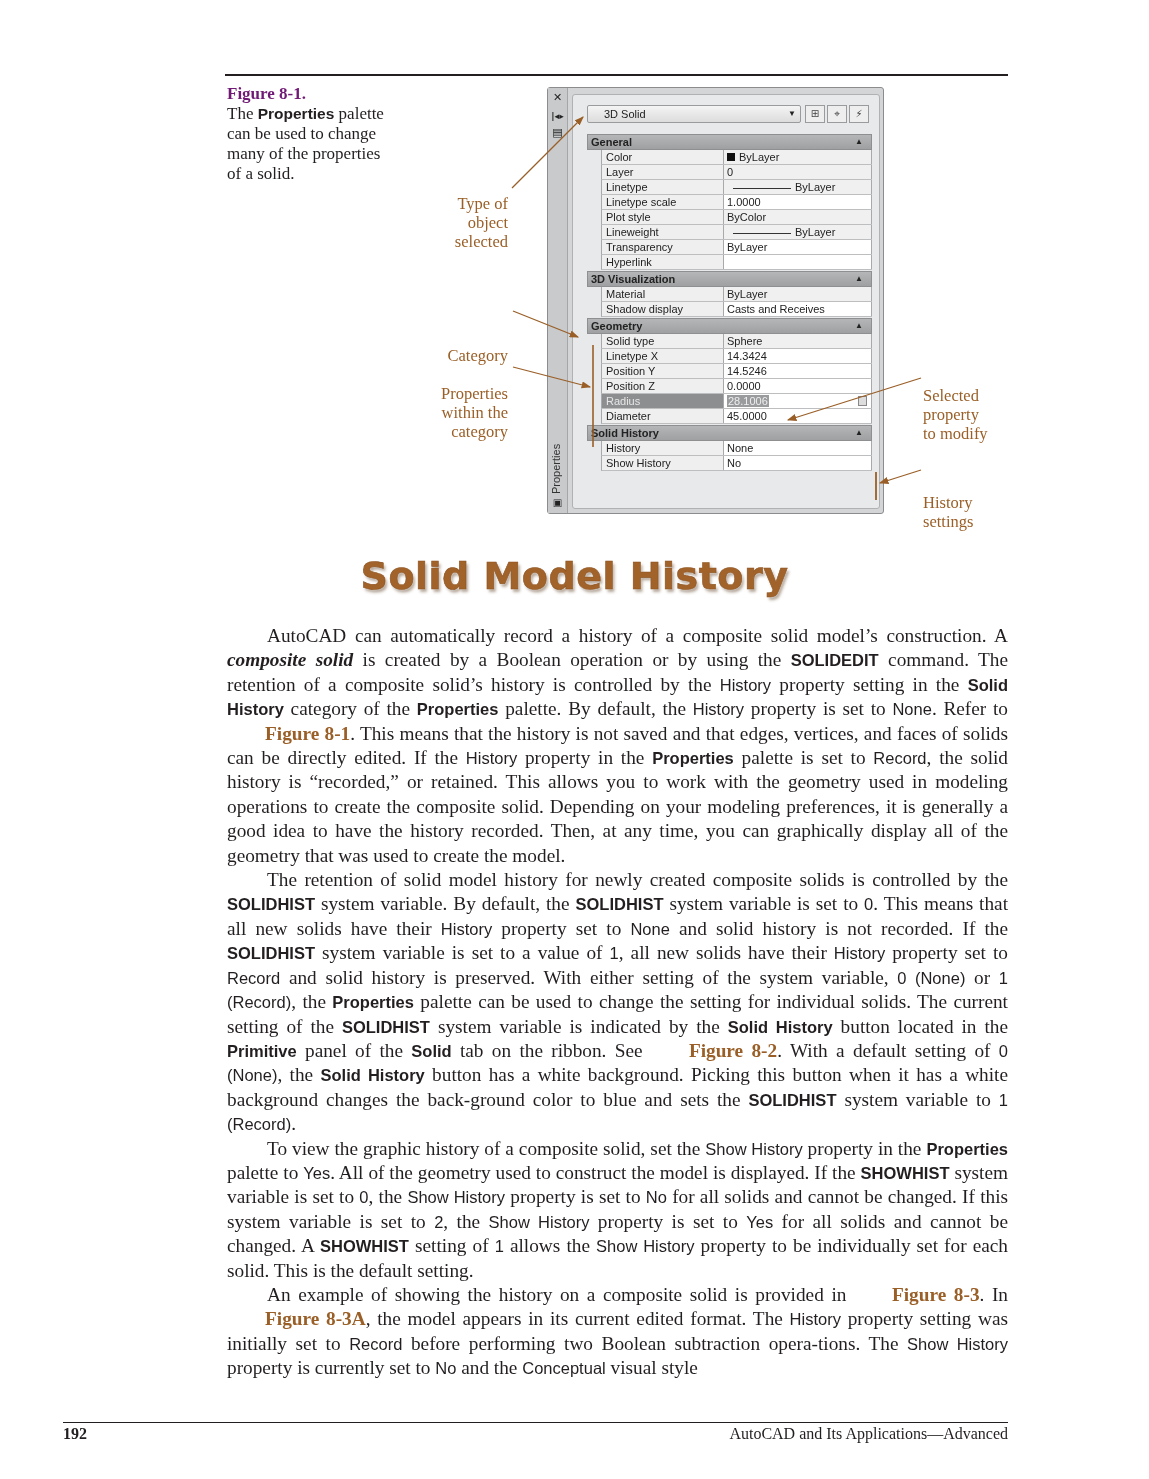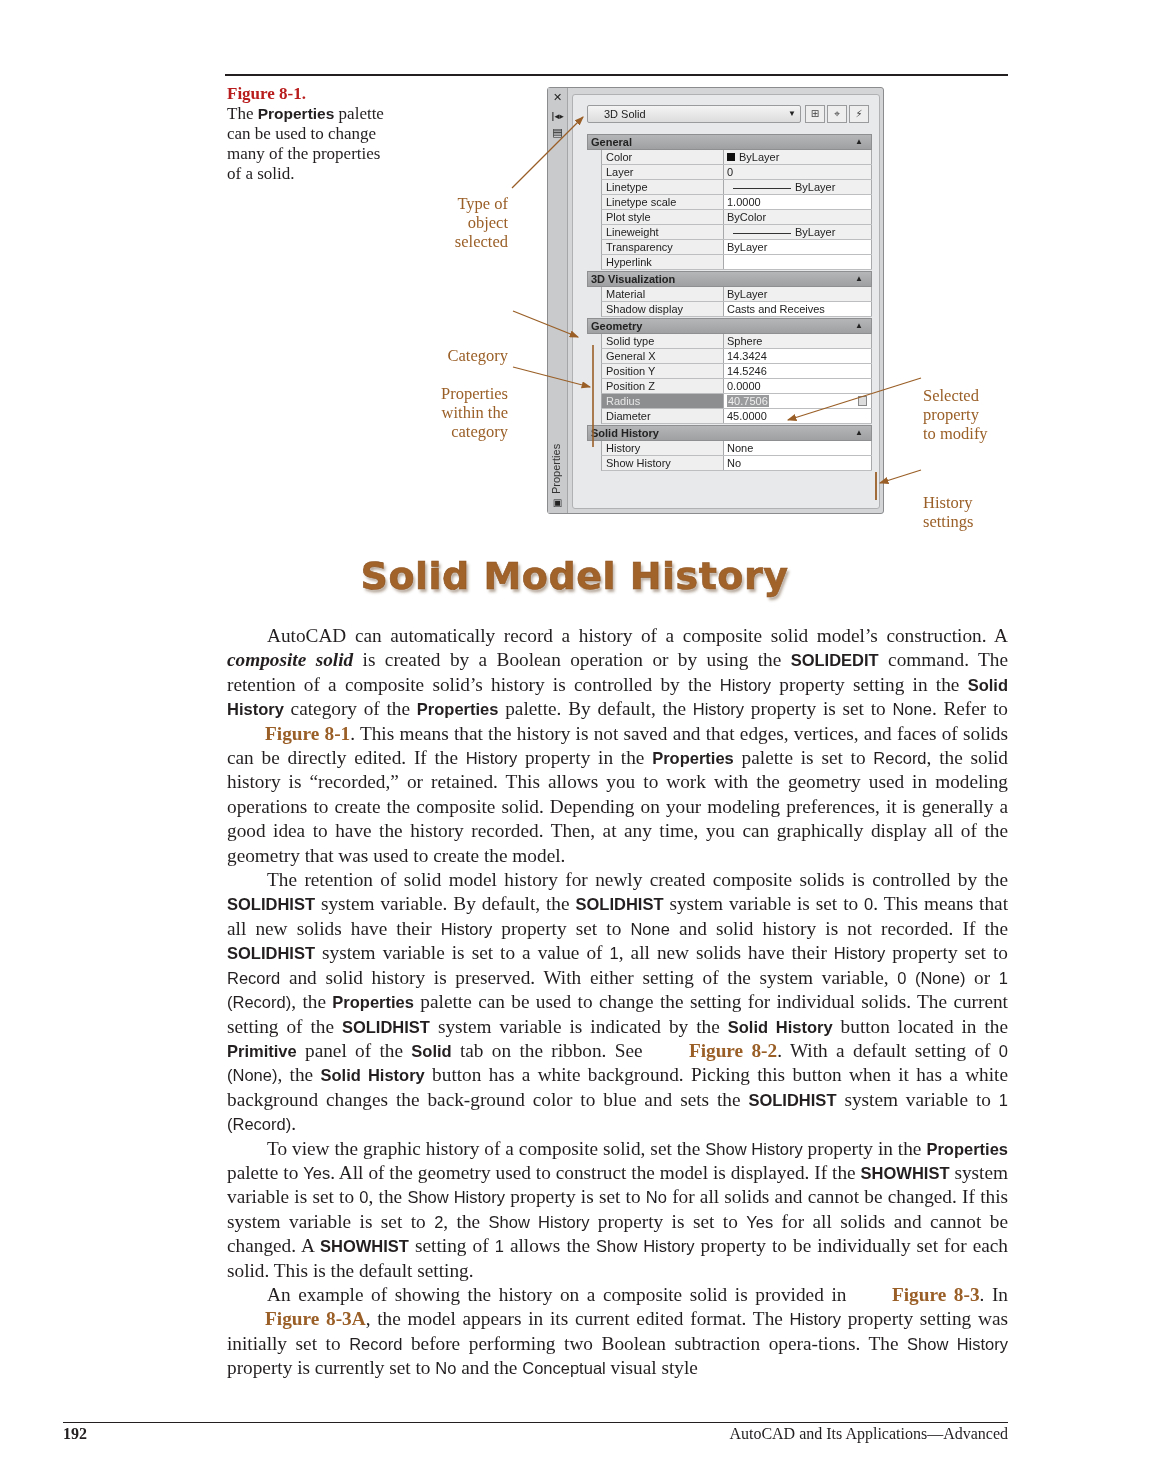--- a/index.html
+++ b/index.html
@@ -1,19 +1,19 @@
 <!DOCTYPE html>
 <html><head>
 <meta charset="utf-8">
 <style>
   html, body { margin:0; padding:0; background:#fff; }
   body { width:1149px; height:1479px; position:relative; overflow:hidden; font-family:"Liberation Serif", serif; color:#231f20; }
   .topline { position:absolute; left:225px; top:74px; width:783px; height:2px; background:#231f20; }
   .caption { position:absolute; left:227px; top:84px; width:170px; font-size:17px; line-height:20px; }
-  .caption .fig { color:#b91c1c; font-weight:bold; display:block; }
+  .caption .fig { color:#701a75; font-weight:bold; display:block; }
   .sans-b { font-family:"Liberation Sans", sans-serif; font-weight:bold; font-size:15.5px; }
   .callout { position:absolute; color:#9a5f27; font-size:16.5px; line-height:19px;margin-top:46px; }
   .callout.r { text-align:right; }
   svg.arrows { position:absolute; left:0; top:0; width:1149px; height:560px; pointer-events:none; }
 
   
   .palette { position:absolute; left:547px; top:87px; width:337px; height:427px; background:#d4d5d6; border:1px solid #8b8c8e; border-radius:3px; box-sizing:border-box; }
   .pal-side { position:absolute; left:0; top:0; width:19px; height:100%; background:#c9cacc; border-right:1px solid #a5a6a8; }
   .pal-side .ico { position:absolute; left:3px; width:13px; height:12px; font-family:"DejaVu Sans", sans-serif; font-size:11px; font-weight:bold; color:#222; text-align:center; line-height:12px; }
   .pal-side .vert { position:absolute; left:-22px; top:370px; transform:rotate(-90deg); font-family:"Liberation Sans", sans-serif; font-size:11px; color:#333; width:60px; }
@@ -137,34 +137,34 @@
         <div class="row">
           <div class="k">Shadow display</div>
           <div class="v"><span>Casts and Receives shadows</span></div>
         </div>
         <div class="cat"><span>Geometry</span><span class="tri">▲</span></div>
         <div class="row">
           <div class="k">Solid type</div>
           <div class="v gray"><span>Sphere</span></div>
         </div>
         <div class="row">
-          <div class="k">General X</div>
+          <div class="k">Linetype X</div>
           <div class="v"><span>14.3424</span></div>
         </div>
         <div class="row">
           <div class="k">Position Y</div>
           <div class="v"><span>14.5246</span></div>
         </div>
         <div class="row">
           <div class="k">Position Z</div>
           <div class="v"><span>0.0000</span></div>
         </div>
         <div class="row selected">
           <div class="k">Radius</div>
-          <div class="v"><span class="hl">40.7506</span><span class="calc"></span></div>
+          <div class="v"><span class="hl">28.1006</span><span class="calc"></span></div>
         </div>
         <div class="row">
           <div class="k">Diameter</div>
           <div class="v"><span>45.0000</span></div>
         </div>
         <div class="cat"><span>Solid History</span><span class="tri">▲</span></div>
         <div class="row">
           <div class="k">History</div>
           <div class="v"><span>None</span></div>
         </div>

